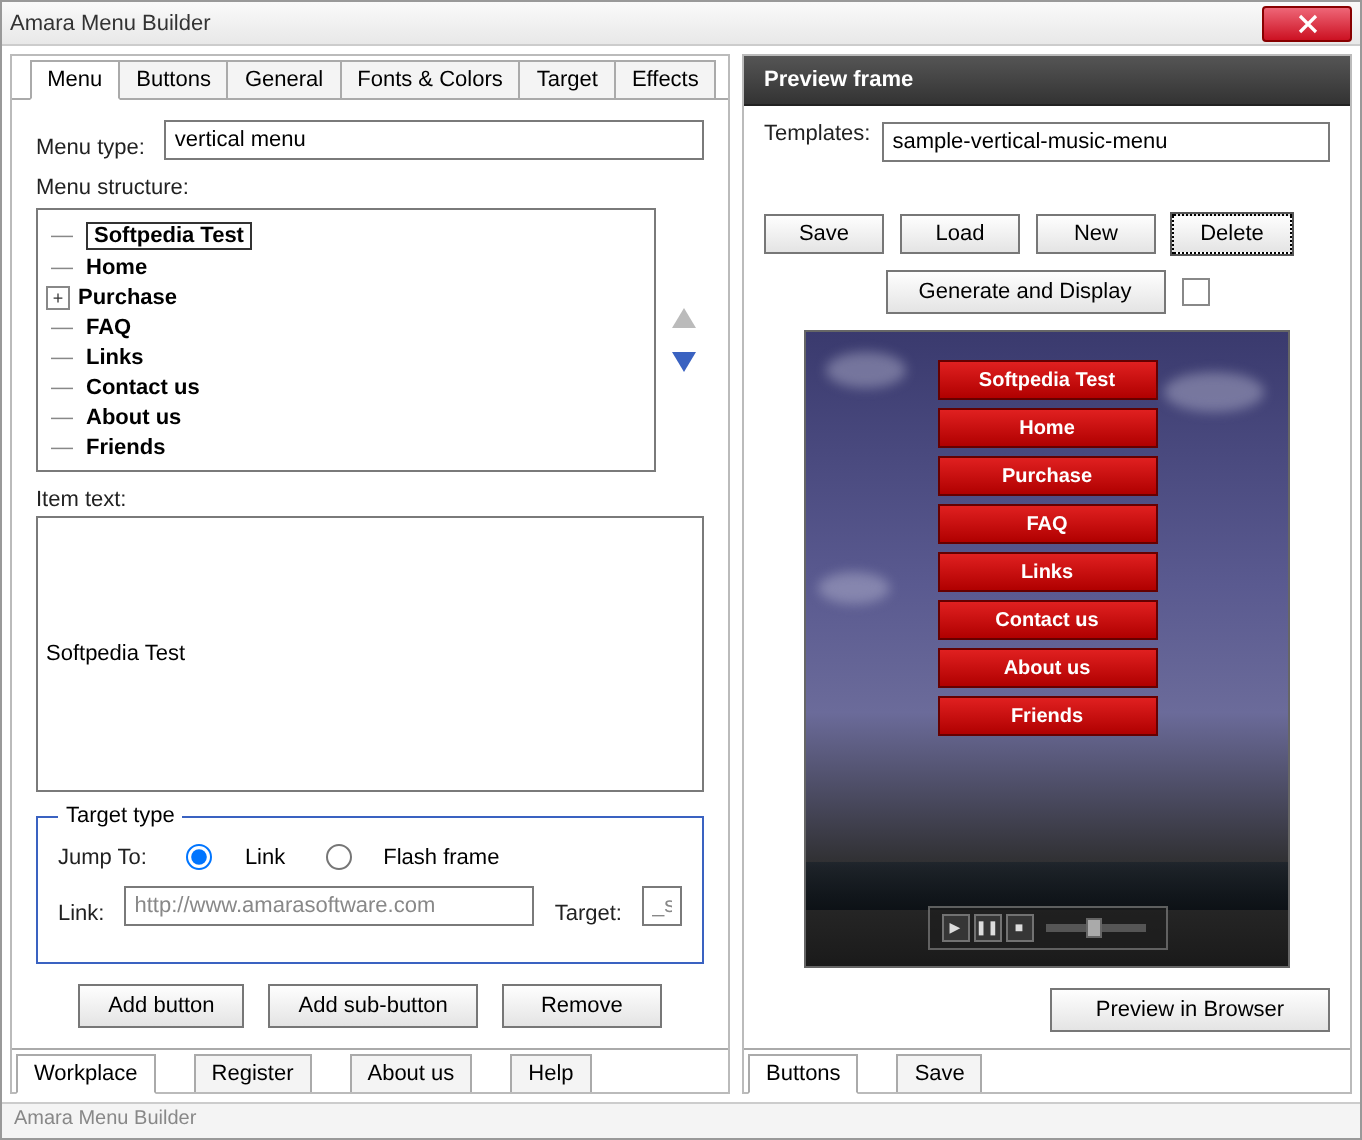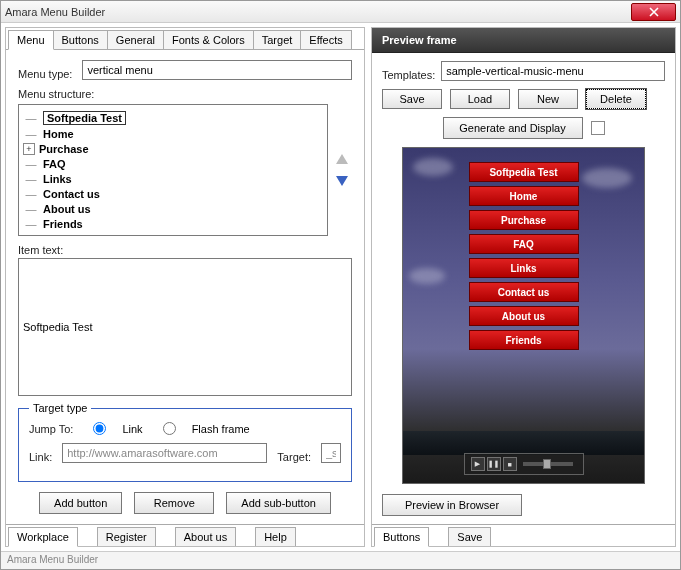--- a/index.html
+++ b/index.html
@@ -4,21 +4,21 @@
 <style>
 * { box-sizing: border-box; margin: 0; padding: 0; font-family: Tahoma, Arial, sans-serif; font-size: 11px; }
 body { background: #f0f0f0; width: 681px; height: 570px; overflow: hidden; }
 .window { width: 681px; height: 570px; background: #84cc16; border: 1px solid #999; display: flex; flex-direction: column; }
 .titlebar { height: 22px; background: linear-gradient(to bottom, #fafafa, #e8e8e8); display: flex; align-items: center; padding: 0 4px; border-bottom: 1px solid #ccc; }
 .titlebar-text { flex: 1; color: #333; font-size: 11px; }
 .close-btn { width: 45px; height: 18px; background: linear-gradient(to bottom, #e67, #c12); border: 1px solid #800; border-radius: 2px; color: #fff; display: flex; align-items: center; justify-content: center; cursor: pointer; font-size: 10px; font-weight: bold; }
 .body-area { flex: 1; display: flex; background: #fff; padding: 4px; gap: 6px; }
 .left-pane { width: 360px; display: flex; flex-direction: column; border: 1px solid #bbb; background: #fff; }
 .right-pane { flex: 1; display: flex; flex-direction: column; border: 1px solid #bbb; background: #fff; }
-.tabs { display: flex; border-bottom: 1px solid #aaa; background: #fff; padding-top: 2px; padding-left: 2px; }
+.tabs { display: flex; border-bottom: 1px solid #aaa; background: #fff; padding-top: 2px; padding-left: 2px; justify-content: center; }
 .tab { padding: 3px 8px; border: 1px solid #aaa; border-bottom: none; margin-right: -1px; background: #f4f4f4; cursor: pointer; position: relative; }
 .tab.active { background: #fff; z-index: 2; border-bottom: 1px solid #fff; margin-bottom: -1px; }
 .tab-content { flex: 1; padding: 10px 12px; display: flex; flex-direction: column; }
 .row { display: flex; align-items: flex-end; margin-bottom: 8px; gap: 10px; }
 .label { color: #222; }
 .text-input { flex: 1; border: 1px solid #7a7a7a; padding: 2px 4px; height: 20px; font-size: 11px; }
 .tree-area { display: flex; gap: 4px; flex: 1; min-height: 0; }
 .tree { flex: 1; border: 1px solid #7a7a7a; background: #fff; padding: 4px 2px; overflow: auto; }
 .tree-item { padding: 1px 2px; margin: 1px 0; display: flex; align-items: center; gap: 4px; cursor: pointer; }
 .tree-item .dash { color: #888; width: 16px; text-align: center; }
@@ -34,32 +34,32 @@
 .radio-row { display: flex; align-items: center; gap: 20px; margin-bottom: 8px; }
 .radio-row label { display: flex; align-items: center; gap: 16px; }
 .greyed { color: #888; }
 .greyed .text-input { color: #888; background: #fff; }
 .button-row { display: flex; gap: 12px; justify-content: center; margin-top: 10px; }
 .btn { border: 1px solid #777; background: linear-gradient(to bottom,#fefefe,#e4e4e4); padding: 4px 14px; cursor: pointer; min-width: 80px; text-align: center; }
 .btn.focus { border: 1px dotted #000; outline: 1px solid #555; }
 .bottom-tabs { display: flex; border-top: 1px solid #aaa; padding: 2px 2px 0 2px; gap: 20px; }
 .preview-header { background: linear-gradient(to bottom,#555,#333); color: #fff; font-weight: bold; padding: 6px 10px; border-bottom: 1px solid #222; }
 .right-content { flex: 1; padding: 8px 10px; display: flex; flex-direction: column; }
-.tpl-row { display: flex; align-items: flex-end; gap: 6px; margin-bottom: 8px; }
+.tpl-row { display: flex; align-items: flex-start; gap: 6px; margin-bottom: 26px; }
 .right-btn-row { display: flex; gap: 8px; justify-content: flex-start; margin-bottom: 8px; }
 .right-btn-row .btn { min-width: 60px; padding: 3px 12px; }
 .gen-row { display: flex; gap: 8px; justify-content: center; align-items: center; margin-bottom: 8px; }
 .preview-box { flex: 1; border: 1px solid #666; background: linear-gradient(to bottom,#3a3a6e 0%,#5a5a90 40%,#6b6b9a 60%,#2d2d2d 85%,#1a1a1a 100%); display: flex; flex-direction: column; align-items: center; padding: 14px 0 6px 0; position: relative; overflow: hidden; margin: 0 20px; }
 .cloud { position: absolute; background: rgba(200,200,220,0.4); border-radius: 50%; filter: blur(3px); }
 .menu-btn { width: 110px; height: 20px; background: linear-gradient(to bottom,#e02020,#b00000); border: 1px solid #600; color: #fff; font-weight: bold; font-size: 10px; display: flex; align-items: center; justify-content: center; margin-bottom: 4px; cursor: pointer; }
 .player-bar { position: absolute; bottom: 8px; left: 50%; transform: translateX(-50%); display: flex; align-items: center; gap: 2px; background: rgba(30,30,30,0.7); padding: 3px 6px; border: 1px solid rgba(255,255,255,0.3); }
 .player-btn { width: 14px; height: 14px; background: rgba(60,60,60,0.8); border: 1px solid rgba(255,255,255,0.3); color: #ddd; font-size: 7px; display: flex; align-items: center; justify-content: center; cursor: pointer; }
 .slider { width: 50px; height: 4px; background: #555; position: relative; margin: 0 4px; }
 .slider-thumb { position: absolute; left: 20px; top: -3px; width: 8px; height: 10px; background: #aaa; border: 1px solid #666; }
-.preview-browser-row { display: flex; justify-content: flex-start; margin-top: 10px; }
+.preview-browser-row { display: flex; justify-content: flex-end; margin-top: 10px; }
 .sq-icon { width: 14px; height: 14px; border: 1px solid #888; background: #fff; }
 .silhouette { position: absolute; bottom: 28px; left: 0; right: 0; height: 24px; background: linear-gradient(to bottom, rgba(20,30,40,0.6), rgba(10,15,20,0.9)); }
 .status-bar { height: 18px; border-top: 1px solid #ccc; background: #f4f4f4; padding: 2px 6px; color: #888; font-size: 10px; }
 </style>
 </head>
 <body>
 
 <div class="window">
   <div class="titlebar">
     <span class="titlebar-text">Amara Menu Builder</span>
@@ -157,22 +157,22 @@
           <div class="row greyed">
             <span class="label">Link:</span>
             <input class="text-input" style="flex: 2 1 0%;" value="http://www.amarasoftware.com">
             <span class="label">Target:</span>
             <input class="text-input" style="width: 20px; flex: 0 0 auto;" value="_self">
           </div>
         </fieldset>
 
         <div class="button-row">
           <div class="btn">Add button</div>
+          <div class="btn">Add sub-button</div>
           <div class="btn">Remove</div>
-          <div class="btn">Add sub-button</div>
         </div>
       </div>
 
       <div class="bottom-tabs" id="left-bottom-tabs">
           <div class="tab active">Workplace</div>
           <div class="tab">Register</div>
           <div class="tab">About us</div>
           <div class="tab">Help</div>
         </div>
     </div>

